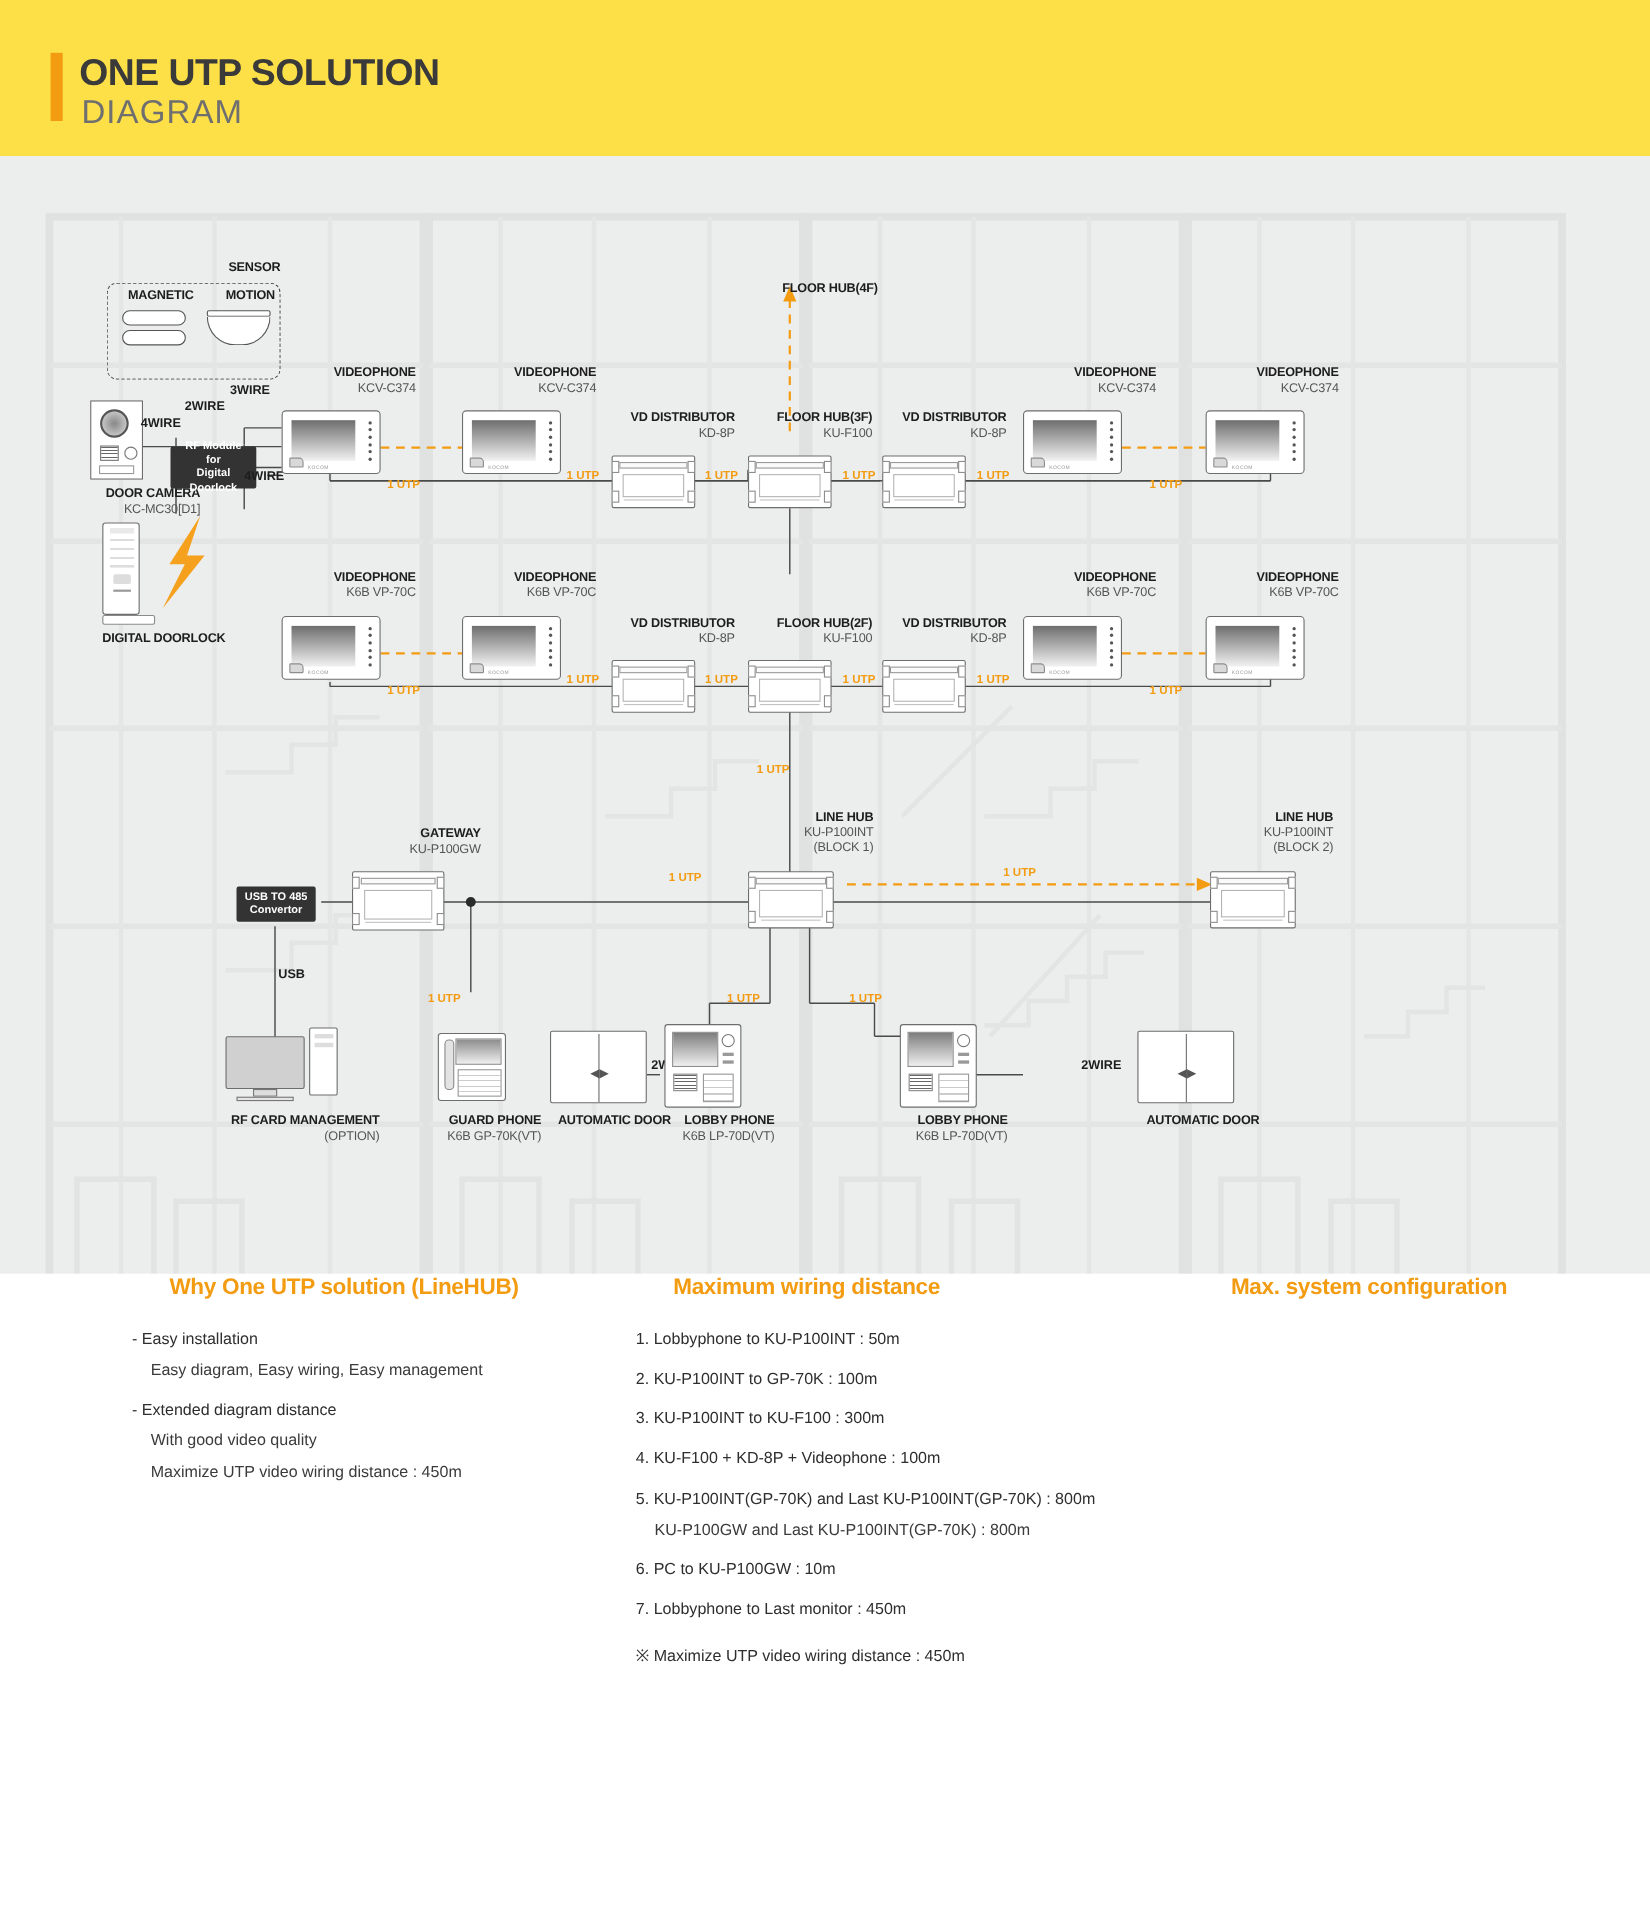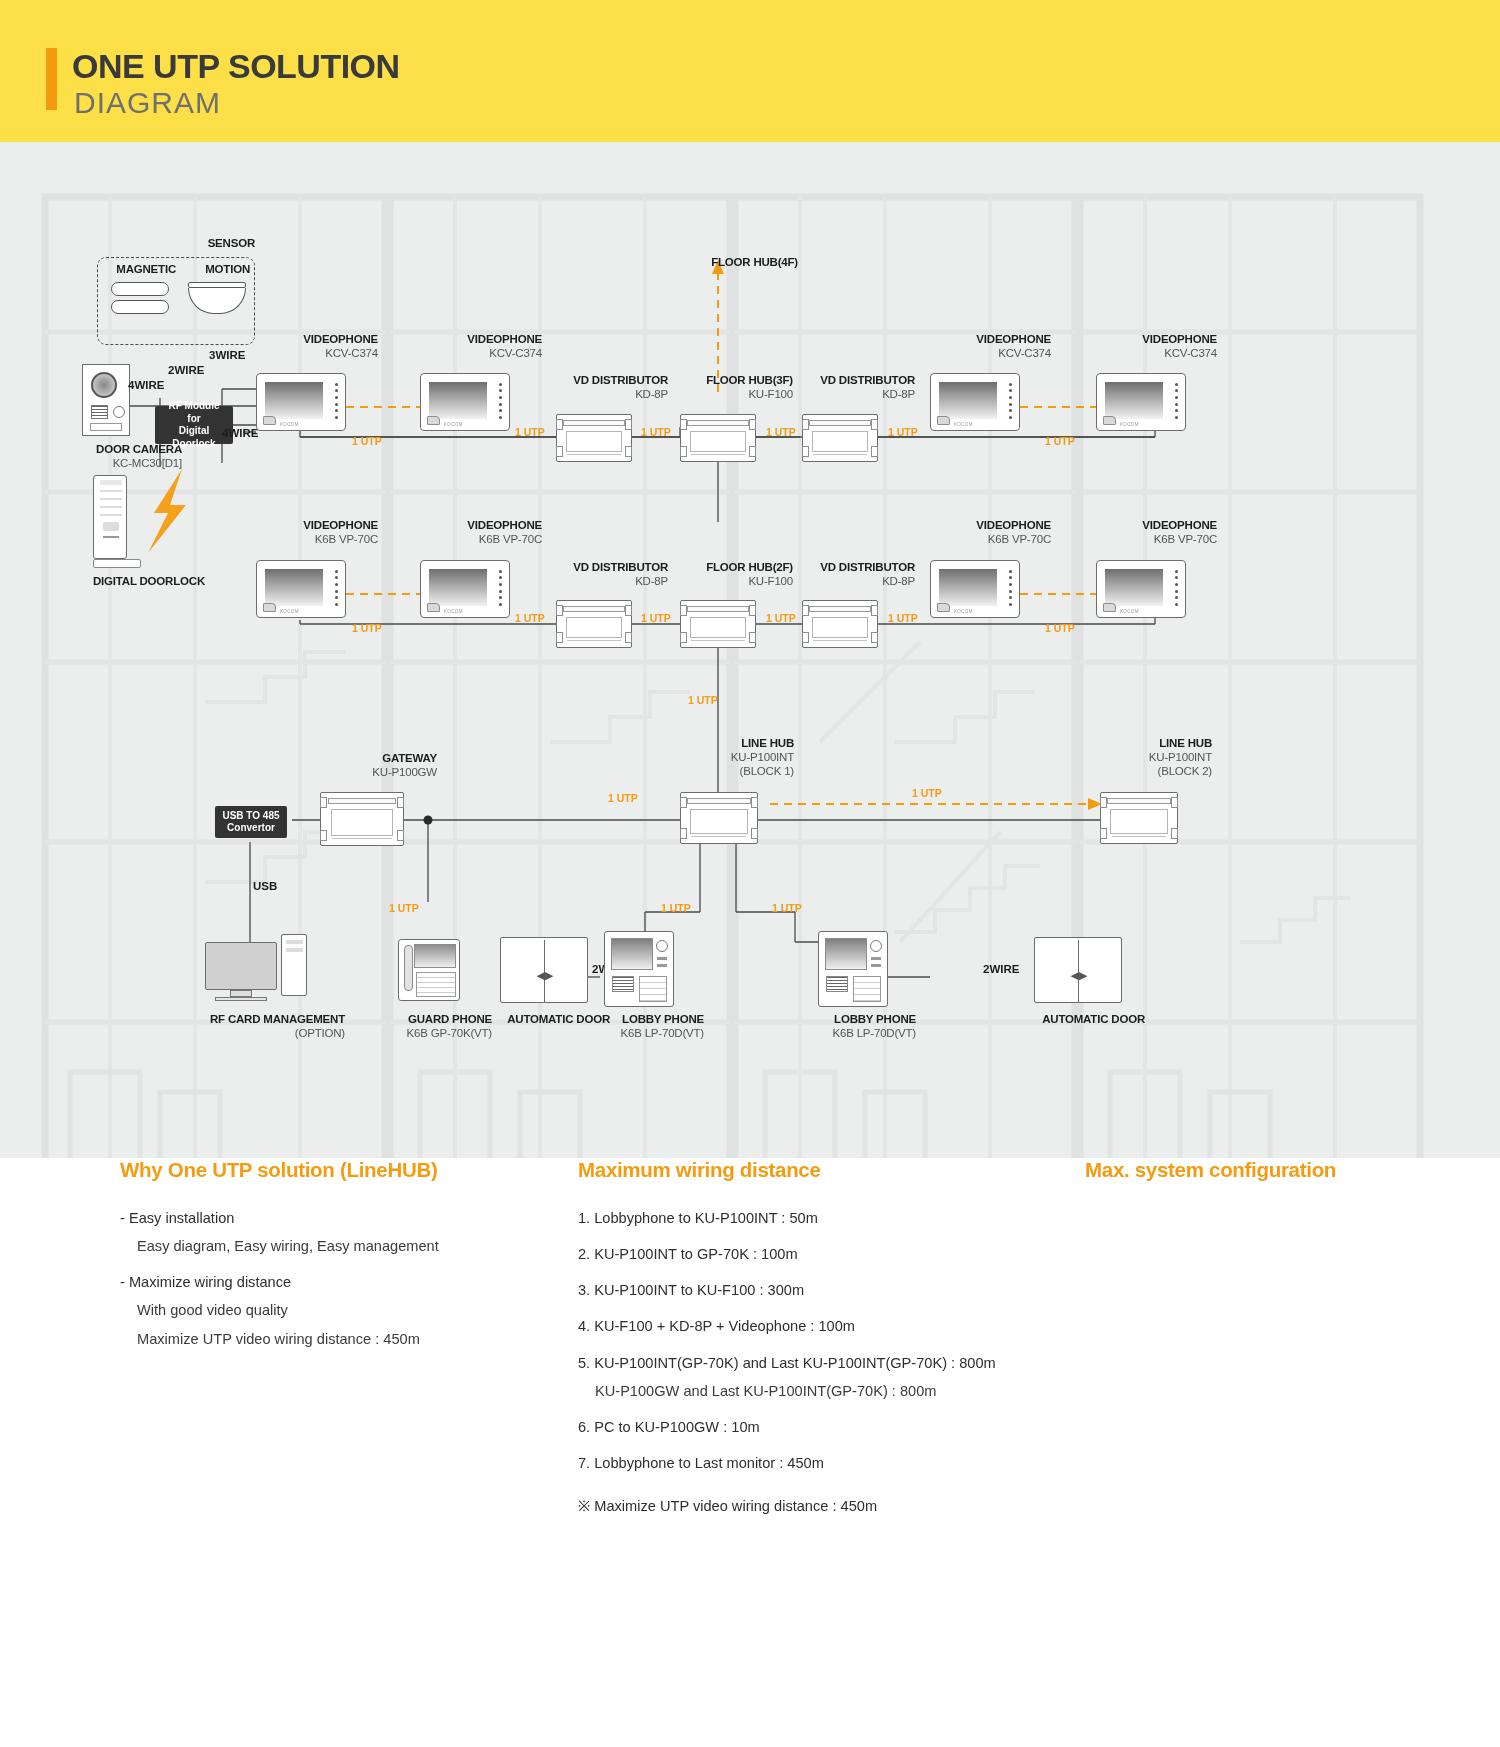--- a/index.html
+++ b/index.html
@@ -47,21 +47,21 @@
   .hub .ft { position:absolute; left:14%; bottom:3px; width:72%; height:4px; border-top:1px solid #c2c2c2;}
 
   .blackbox { position:absolute; background:#333; color:#fff; border-radius:2px;
      font-size:10px; font-weight:bold; text-align:center; line-height:1.25; padding:4px 5px;
      display:flex; align-items:center; justify-content:center;}
 
   .dashbox { position:absolute; border:1.6px dashed #4a4a4a; border-radius:9px; }
 
   .ftr { position:absolute; left:0; top:1158px; width:1500px; height:589px; background:#fff; }
   .col { position:absolute; top:0; }
-  .col h3 { font-size:20.5px; font-weight:bold; color:#f39c12; margin-bottom:26px; letter-spacing:-0.3px;}
+  .col h3 { font-size:20.5px; font-weight:bold; color:#f39c12; margin-bottom:26px; letter-spacing:-0.3px;margin-left:34px;}
   .col li { list-style:none; font-size:14.6px; color:#2e2e2e; margin-bottom:15px; line-height:1.45; }
   .col li.sub { margin-left:17px; margin-top:-8px; color:#3b3b3b; }
   .col li.note { margin-top:22px; }
 </style>
 </head>
 <body>
 
 <div class="header">
   <div class="hdr-bar"></div>
   <div class="hdr-title">ONE UTP SOLUTION</div>
@@ -612,21 +612,21 @@
   </div>
 
 </div>
 
 <div class="ftr">
   <div class="col" style="left:120px; width:380px;">
     <h3>Why One UTP solution (LineHUB)</h3>
     <ul>
       <li>- Easy installation</li>
       <li class="sub">Easy diagram, Easy wiring, Easy management</li>
-      <li>- Maximize wiring distance</li>
+      <li>- Extended diagram distance</li>
       <li class="sub">With good video quality</li>
       <li class="sub">Maximize UTP video wiring distance : 450m</li>
     </ul>
   </div>
 
   <div class="col" style="left:578px; width:430px;">
     <h3>Maximum wiring distance</h3>
     <ul>
       <li>1.  Lobbyphone to KU-P100INT : 50m</li>
       <li>2.  KU-P100INT to GP-70K : 100m</li>

